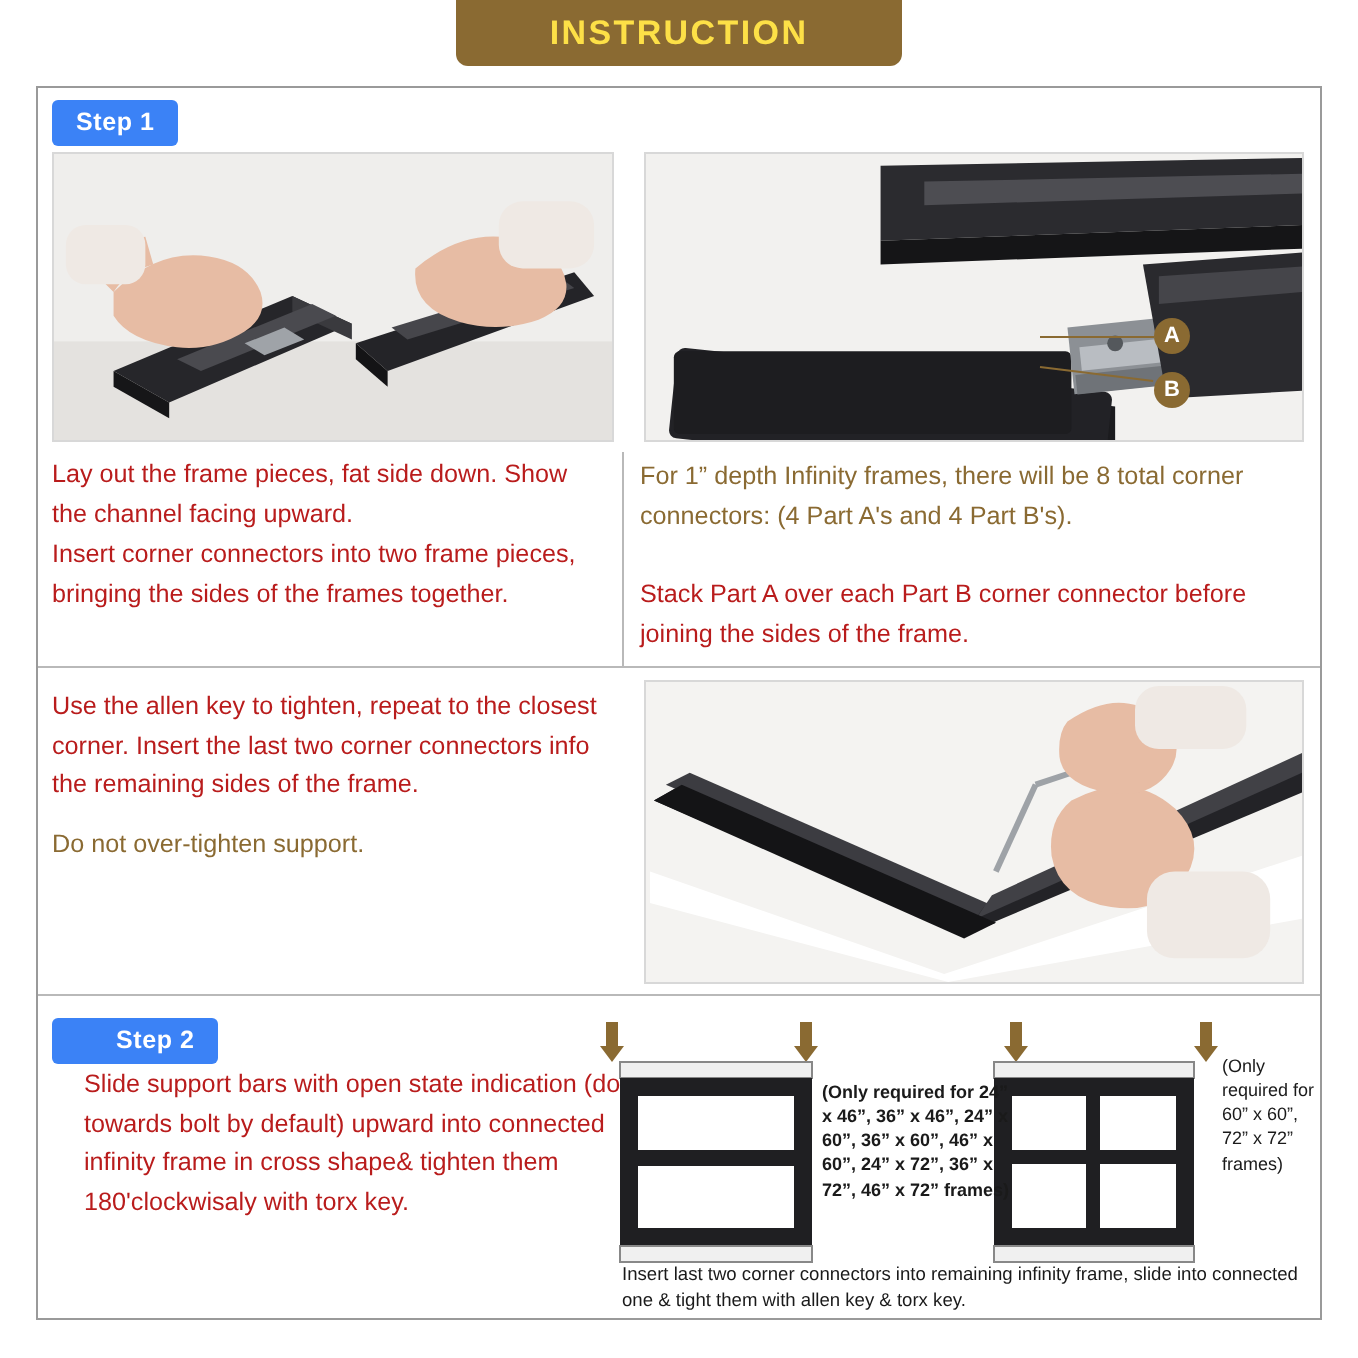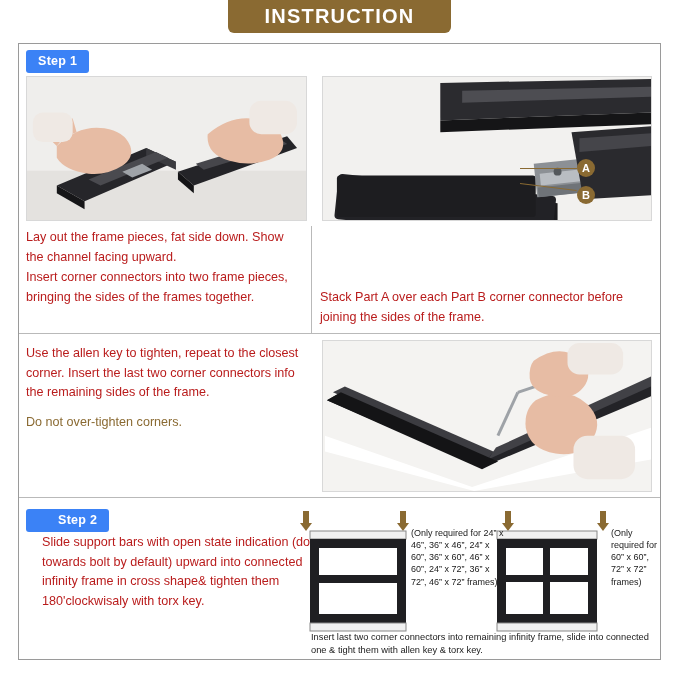--- a/index.html
+++ b/index.html
@@ -28,22 +28,22 @@
     top: 0px;
     width: 223px;
     height: 33px;
     background: #8a6a32;
     border-radius: 0 0 6px 6px;
     display: flex;
     align-items: center;
     justify-content: center;
   }
   .banner-text {
-    color: #ffffff;
-    font-size: 20px;
+    color: #fde047;
+    font-size: 17px;
     font-weight: bold;
     letter-spacing: 1.2px;
   }
   
   .frame {
     position: absolute;
     left: 18px;
     top: 43px;
     width: 643px;
     height: 617px;
@@ -141,21 +141,21 @@
     top: 509px;
     width: 355px;
     height: 142px;
   }
   .note {
     position: absolute;
     font-size: 9px;
     line-height: 1.35;
     color: #1a1a1a;
   }
-  #note-1 { left: 411px; top: 527px; width: 96px; }
+  #note-1 { left: 411px; top: 540px; width: 96px; font-weight: bold; }
   #note-2 { left: 611px; top: 527px; width: 48px; }
   #note-bottom {
     left: 311px; top: 631px; width: 340px;
     font-size: 9.3px; line-height: 1.45; text-align: left;
   }
 </style>
 </head>
 <body>
 
 <div class="page">
@@ -226,27 +226,28 @@
     </svg>
   </div>
 
   <div class="leader" id="leader-a"></div>
   <div class="leader" id="leader-b"></div>
   <div class="badge" id="badge-a">A</div>
   <div class="badge" id="badge-b">B</div>
 
   <div class="txt" id="t1">Lay out the frame pieces, fat side down. Show the channel facing upward.</div>
   <div class="txt" id="t2">Insert corner connectors into two frame pieces, bringing the sides of the frames together.</div>
+  <div class="txt brown" id="t3">For 1” depth Infinity frames, there will be 8 total corner connectors: (4 Part A's and 4 Part B's).</div>
   <div class="txt" id="t4">Stack Part A over each Part B corner connector before joining the sides of the frame.</div>
 
   <div class="vline" id="vdiv-1"></div>
   <div class="hline" id="div-1"></div>
 
   <div class="txt" id="t5">Use the allen key to tighten, repeat to the closest corner. Insert the last two corner connectors info the remaining sides of the frame.</div>
-  <div class="txt brown" id="t6">Do not over-tighten corners.</div>
+  <div class="txt brown" id="t6">Do not over-tighten support.</div>
 
   <div class="photo" id="photo-3">
     <svg viewBox="0 0 330 152" preserveAspectRatio="none">
       <rect x="0" y="0" width="330" height="152" fill="#f4f3f1"></rect>
 
       <polygon points="2,96 150,148 330,88 330,120 152,152 2,112" fill="#ffffff"></polygon>
       <polygon points="4,60 160,128 176,122 18,52" fill="#222226"></polygon>
       <polygon points="10,52 166,120 176,114 22,46" fill="#3c3c41"></polygon>
       <polygon points="160,128 330,56 330,42 170,114" fill="#232327"></polygon>
       <polygon points="166,120 330,46 330,36 174,108" fill="#414146"></polygon>

